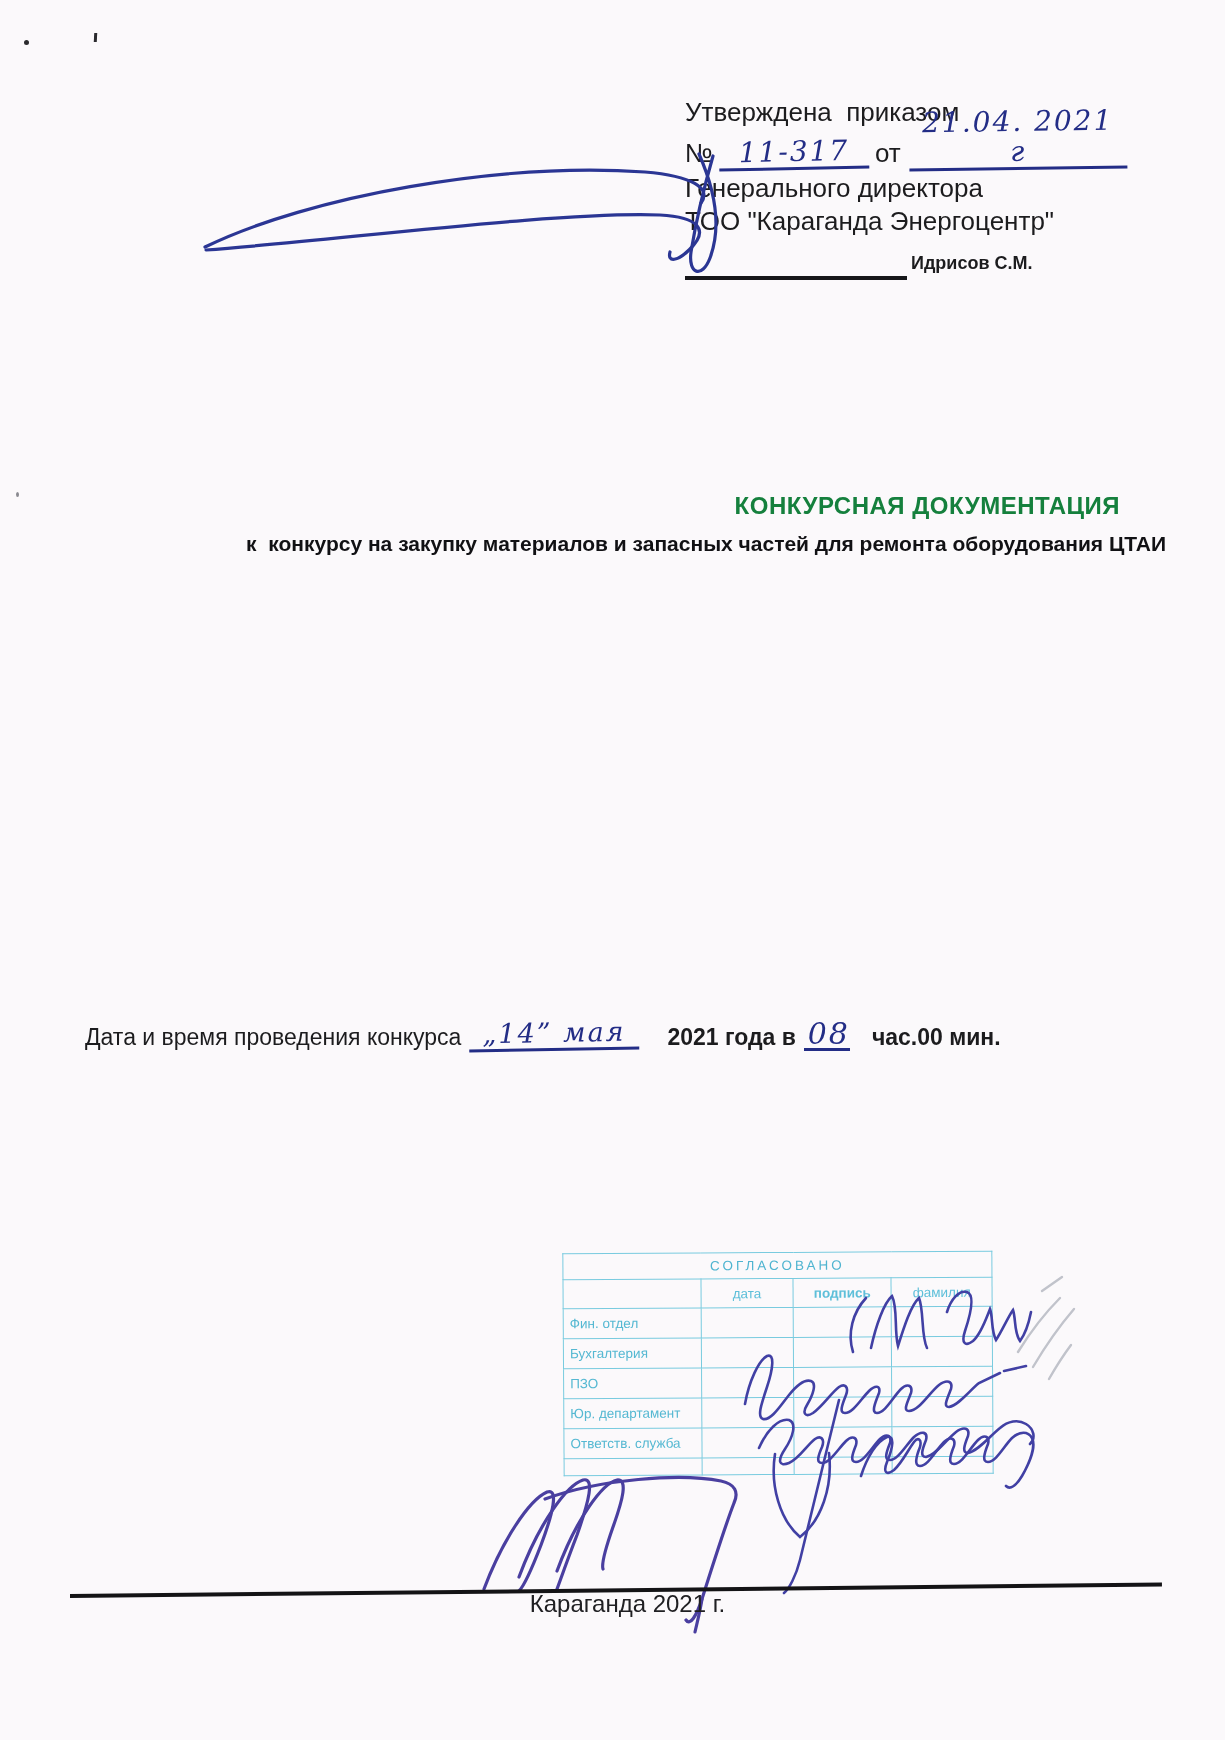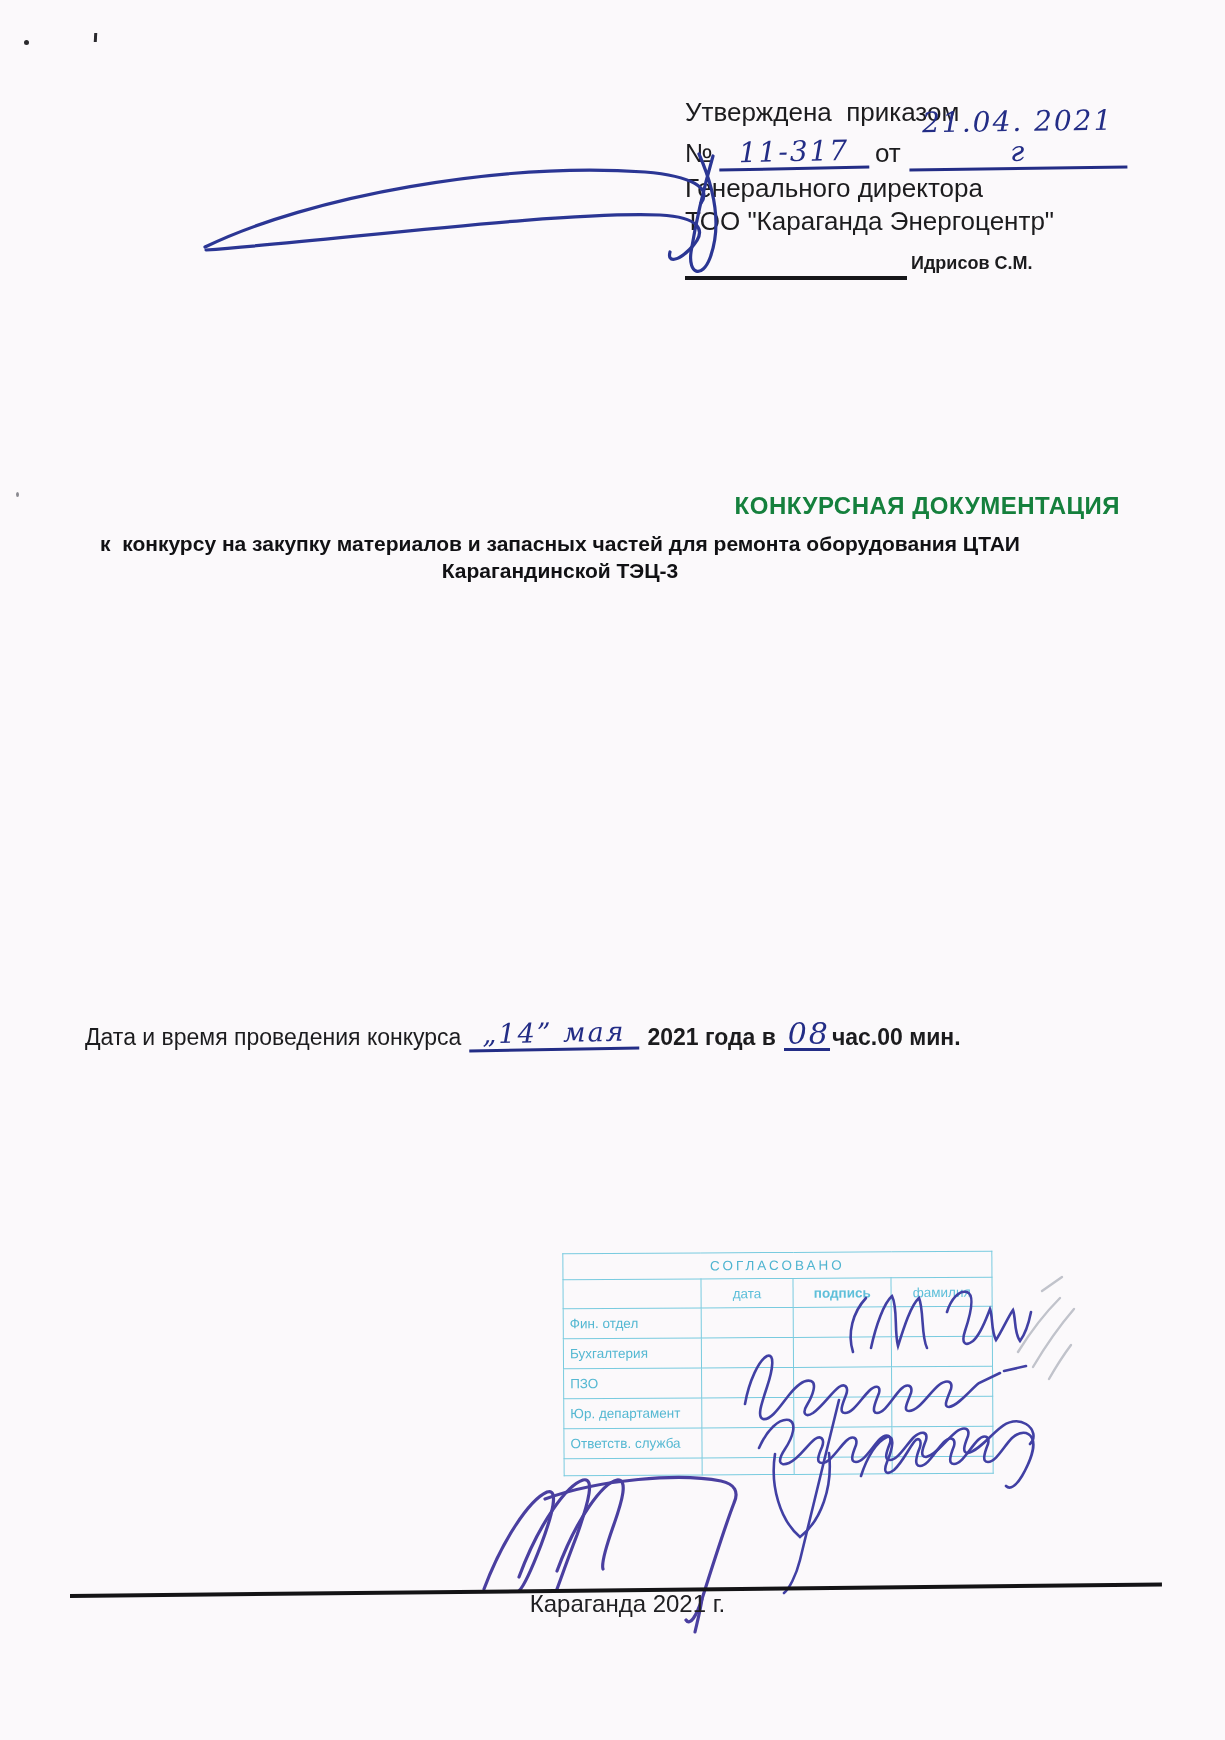--- a/index.html
+++ b/index.html
@@ -25,28 +25,28 @@
   }
   .hand-seg{display:inline-block;border-bottom:3px solid #232d86;text-align:center;line-height:30px;}
   .num-seg{width:150px;font-size:28px;margin:0 6px;transform:rotate(-1.2deg);}
   .date-seg{width:218px;font-size:28px;margin-left:8px;transform:rotate(-0.8deg);}
   .signer-line{display:flex;align-items:flex-end;margin-top:9px;}
   .sig-rule{display:inline-block;width:222px;border-bottom:4px solid #17171a;height:26px;}
   .signer-name{font-weight:bold;margin-left:4px;font-size:18px;}
 
   
   .title{left:0;top:492px;width:1120px;text-align:right;font-weight:bold;font-size:24px;letter-spacing:0.5px;color:#15803d;}
-  .subtitle{left:0;top:530px;width:1120px;text-align:center;font-weight:bold;font-size:21px;line-height:27px;color:#111114;}
+  .subtitle{left:0;top:530px;width:1120px;text-align:right;font-weight:bold;font-size:21px;line-height:27px;color:#111114;padding-left:46px;}
 
   
   .date-line{left:85px;top:1018px;display:flex;align-items:flex-end;font-size:23px;color:#1c1c1e;}
   .dl-hand{display:inline-block;border-bottom:3px solid #232d86;text-align:center;}
   .dl-day{width:170px;margin:0 8px;font-size:27px;line-height:30px;transform:rotate(-1deg);}
   .dl-hour{width:46px;margin:0 2px 0 8px;font-size:30px;line-height:29px;text-align:right;}
-  .dl-bold{font-weight:bold;}
+  .dl-bold{font-weight:bold;margin-left:20px;}
 
   
   .agree-table{
     left:563px;top:1252px;width:430px;border-collapse:collapse;
     transform:rotate(-0.35deg);color:#55b8d2;font-size:13.5px;
     font-family:"Liberation Sans",sans-serif;
   }
   .agree-table td{border:1.5px solid #79cbdf;padding:0 6px;vertical-align:middle;}
   .agree-table .tbl-title{height:25px;text-align:center;letter-spacing:3px;color:#4fb4d0;}
   .agree-table .colhead{height:28px;text-align:center;color:#5ebfd9;border-radius:11px;}
@@ -81,21 +81,20 @@
     <div>ТОО "Караганда Энергоцентр"</div>
     <div class="signer-line">
       <span class="sig-rule"></span>
       <span class="signer-name">Идрисов С.М.</span>
     </div>
   </div>
 
   <div class="abs title">КОНКУРСНАЯ ДОКУМЕНТАЦИЯ</div>
   <div class="abs subtitle">
     <div class="pre">к  конкурсу на закупку материалов и запасных частей для ремонта оборудования ЦТАИ</div>
-    <div>Карагандинской ТЭЦ-3</div>
   </div>
 
   <div class="abs date-line">
     <span>Дата и время проведения конкурса</span>
     <span class="dl-hand dl-day hand">„14” мая</span>
     <span class="dl-bold">2021 года в</span>
     <span class="dl-hand dl-hour hand">08</span>
     <span class="dl-bold">час.00 мин.</span>
   </div>
 

